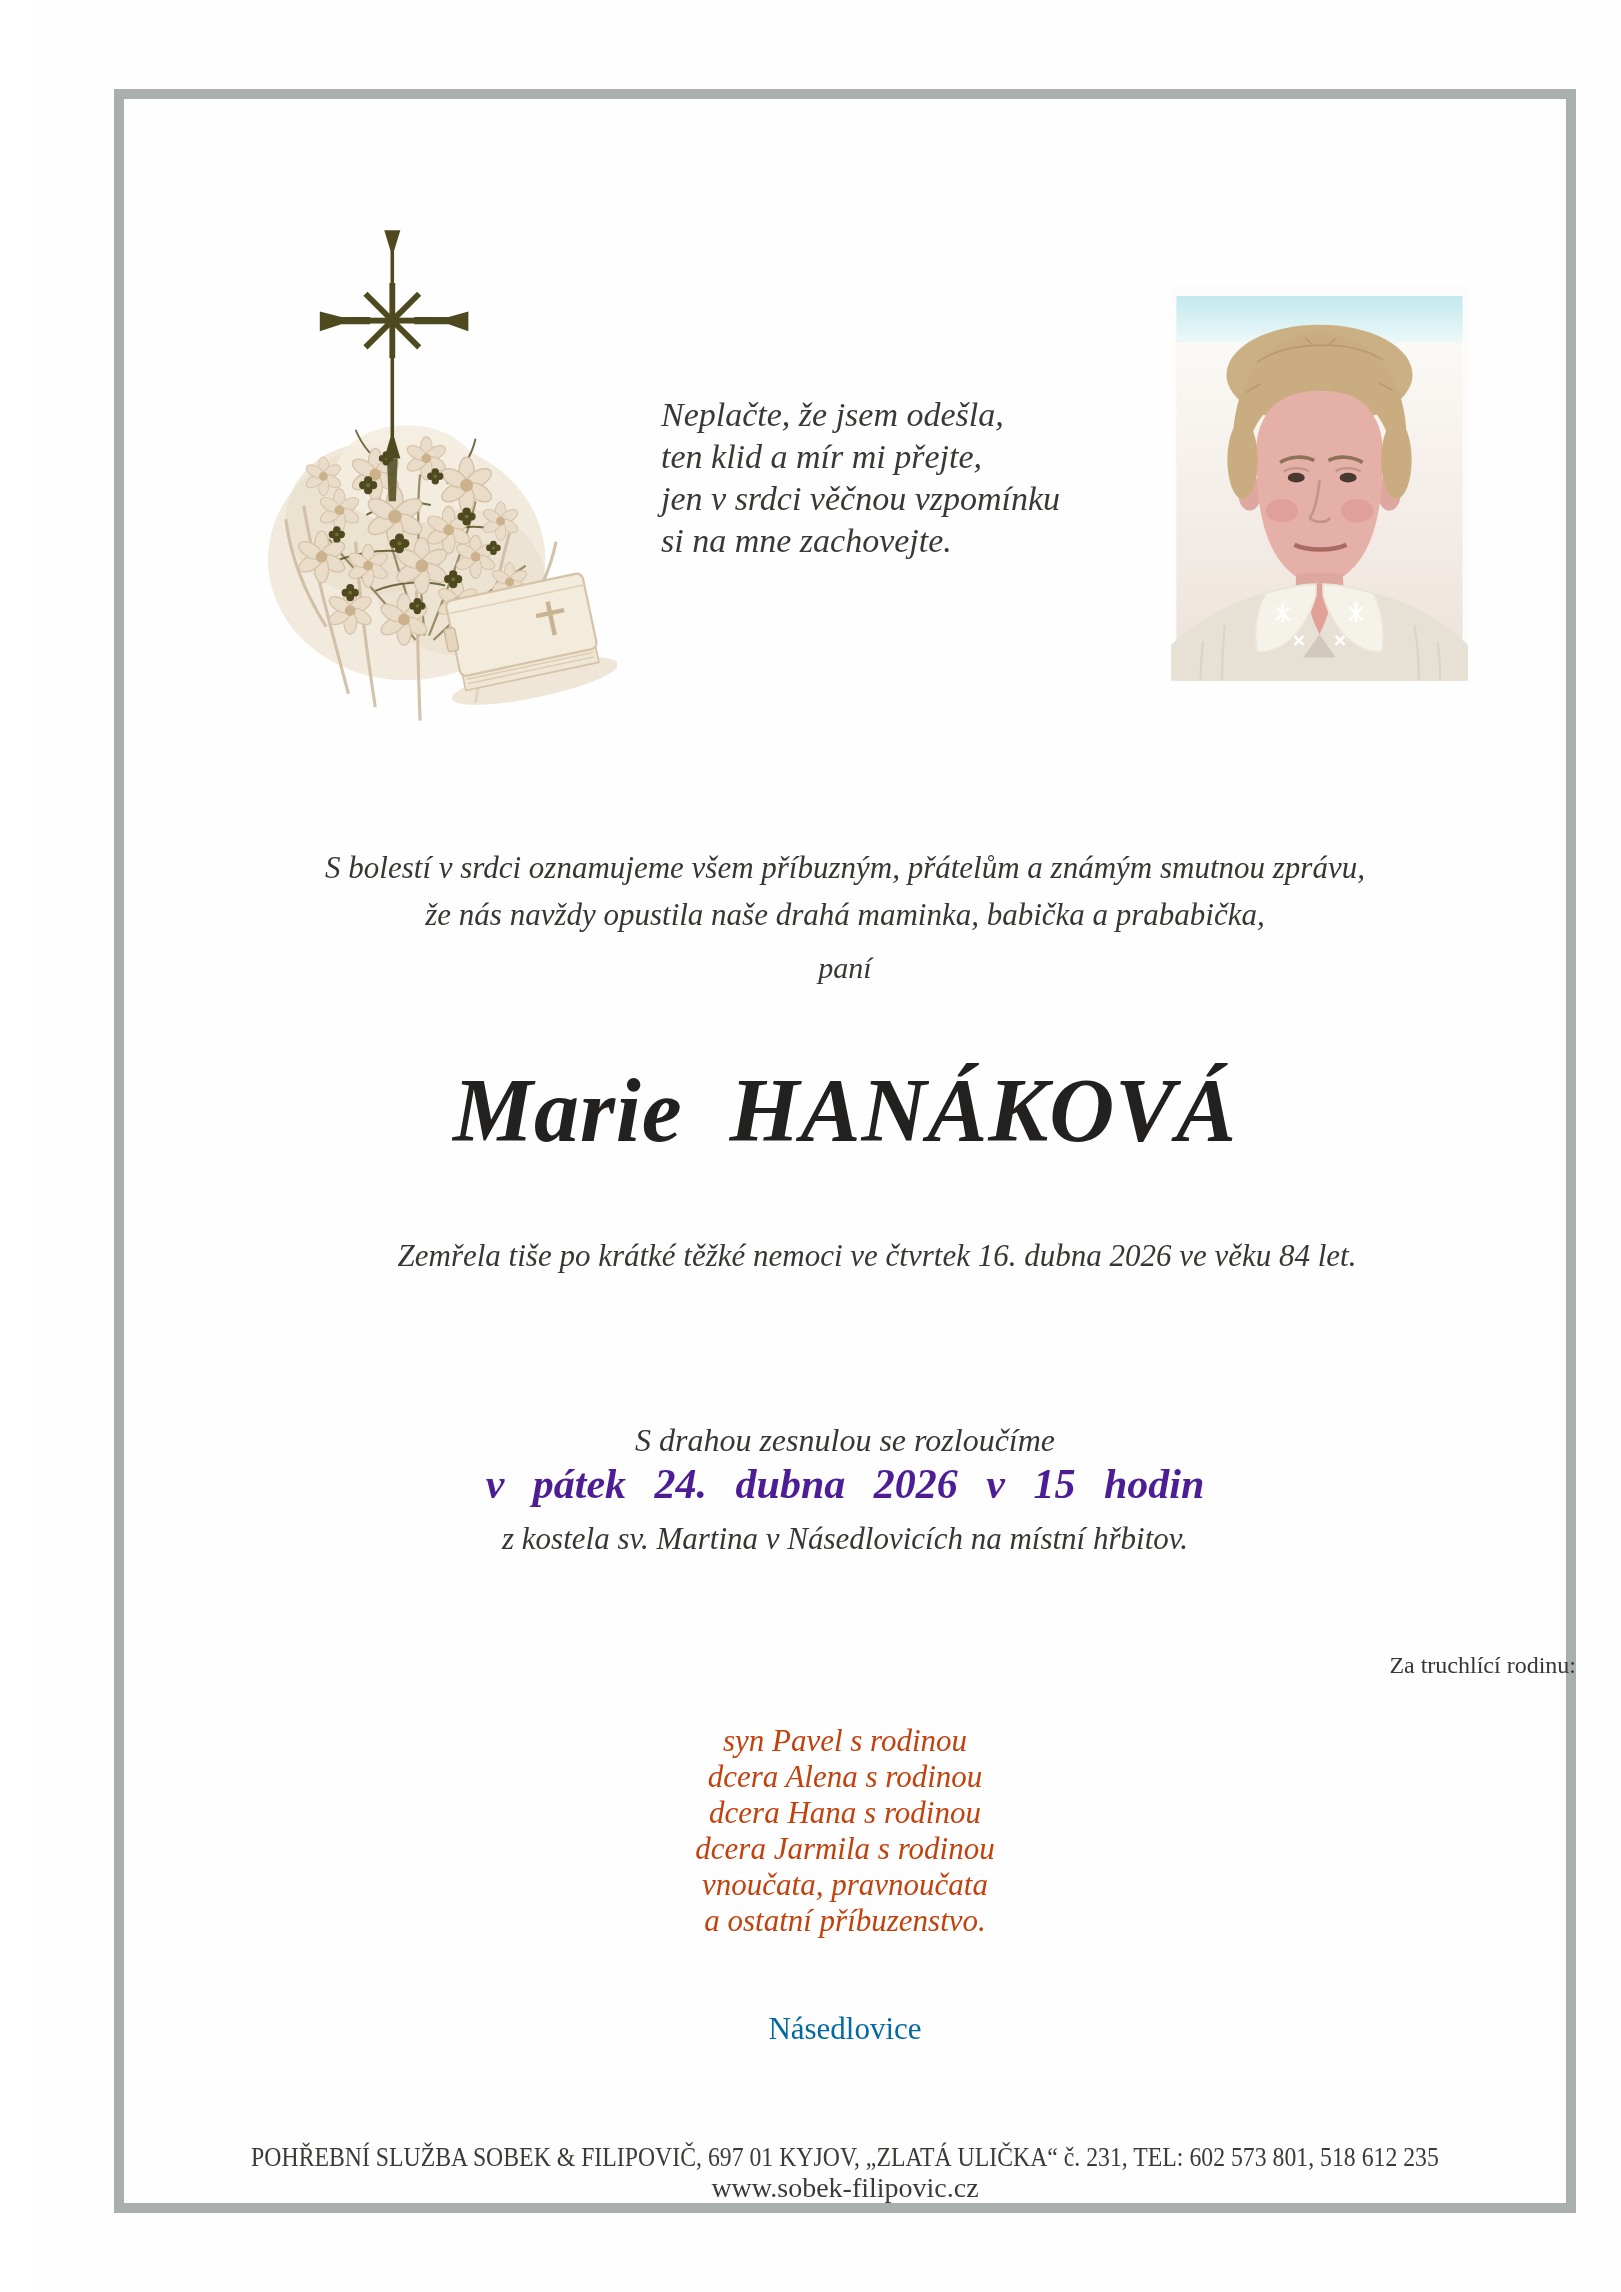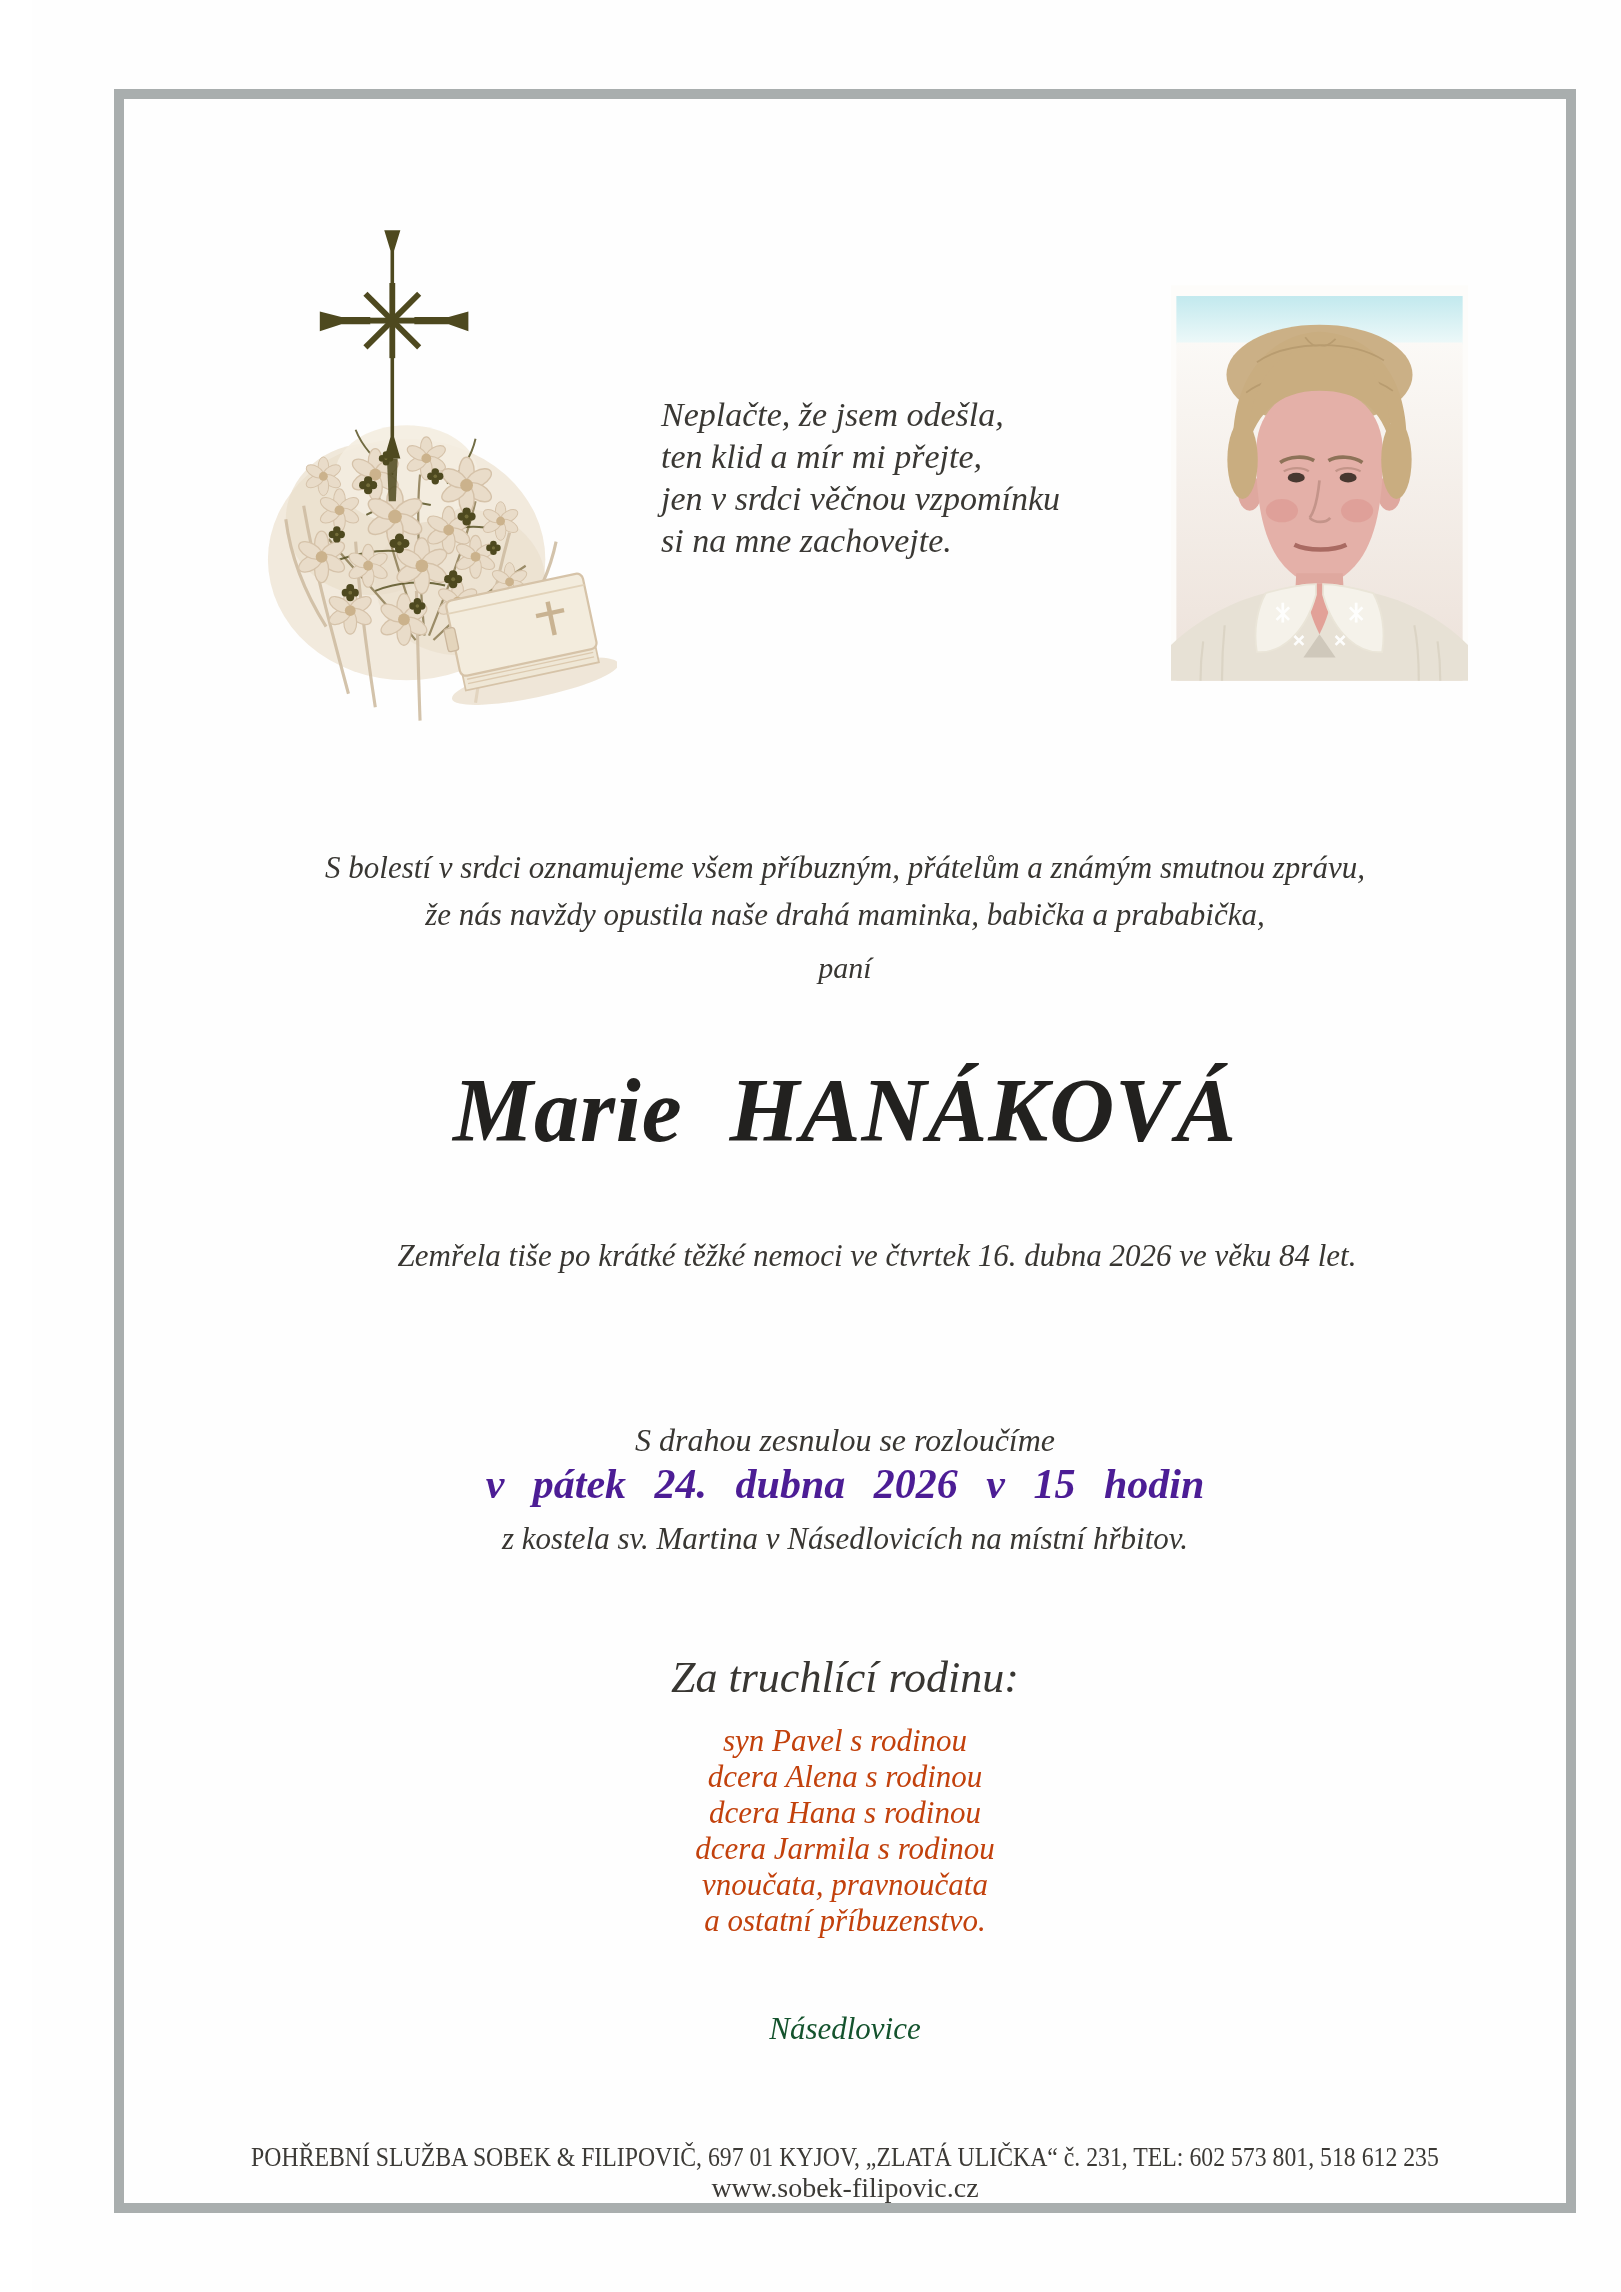--- a/index.html
+++ b/index.html
@@ -68,29 +68,29 @@
   .farewell-1 { top: 1422px; font-style: italic; font-size: 32px; color: #383632; }
   .farewell-2 {
     top: 1460px;
     font-style: italic;
     font-weight: bold;
     font-size: 42px;
     word-spacing: 18px;
     color: #4c1d95;
   }
   .farewell-3 { top: 1521px; font-style: italic; font-size: 31px; color: #383632; }
-  .mourners-heading { top: 1652px; font-style: italic; font-size: 44px; color: #383632; }
+  .mourners-heading { top: 1652px; font-size: 24px; color: #383632; text-align: right; }
   .mourners-list {
     top: 1723px;
     font-style: italic;
     font-size: 31px;
     line-height: 36px;
     color: #c2410c;
   }
-  .place { top: 2011px; font-style: italic; font-size: 31px; color: #14532d; }
+  .place { top: 2011px; font-size: 31px; color: #0369a1; }
   .footer-1 {
     top: 2142px;
     font-size: 27px;
     color: #3c3a36;
     transform: scaleX(0.88);
     transform-origin: 50% 50%;
     white-space: nowrap;
   }
   .footer-2 { top: 2172px; font-size: 28px; color: #3c3a36; }
   .artwork {

